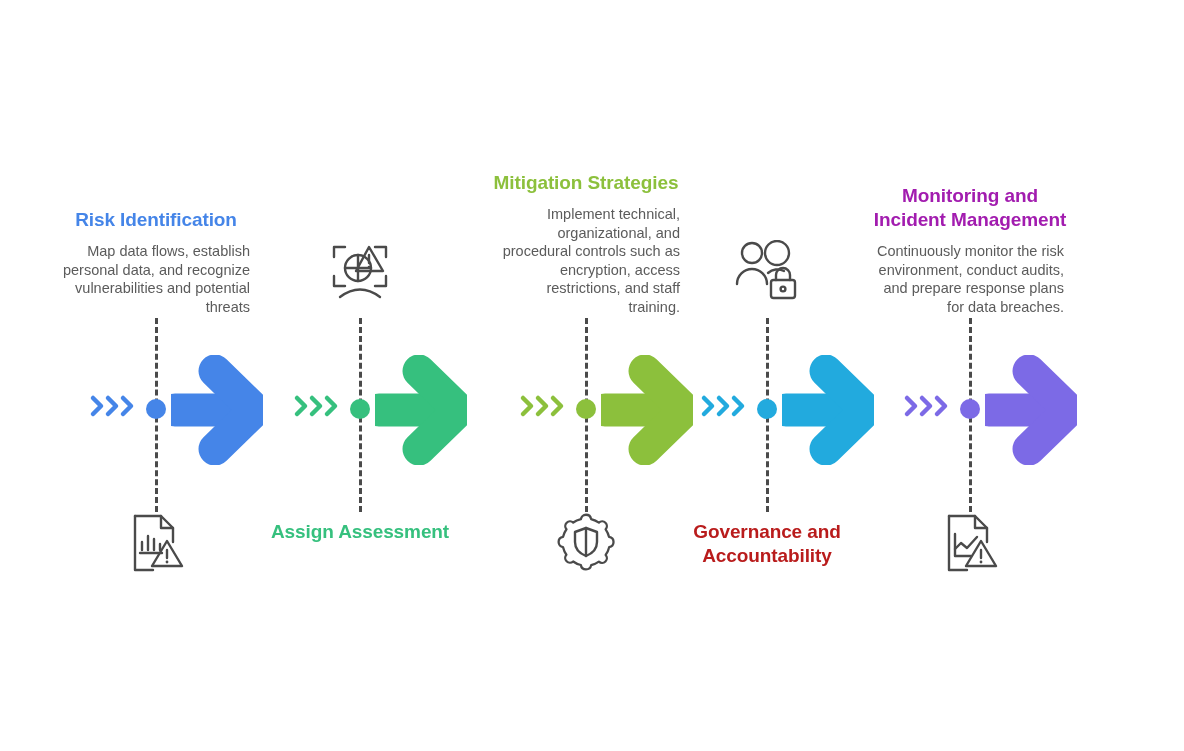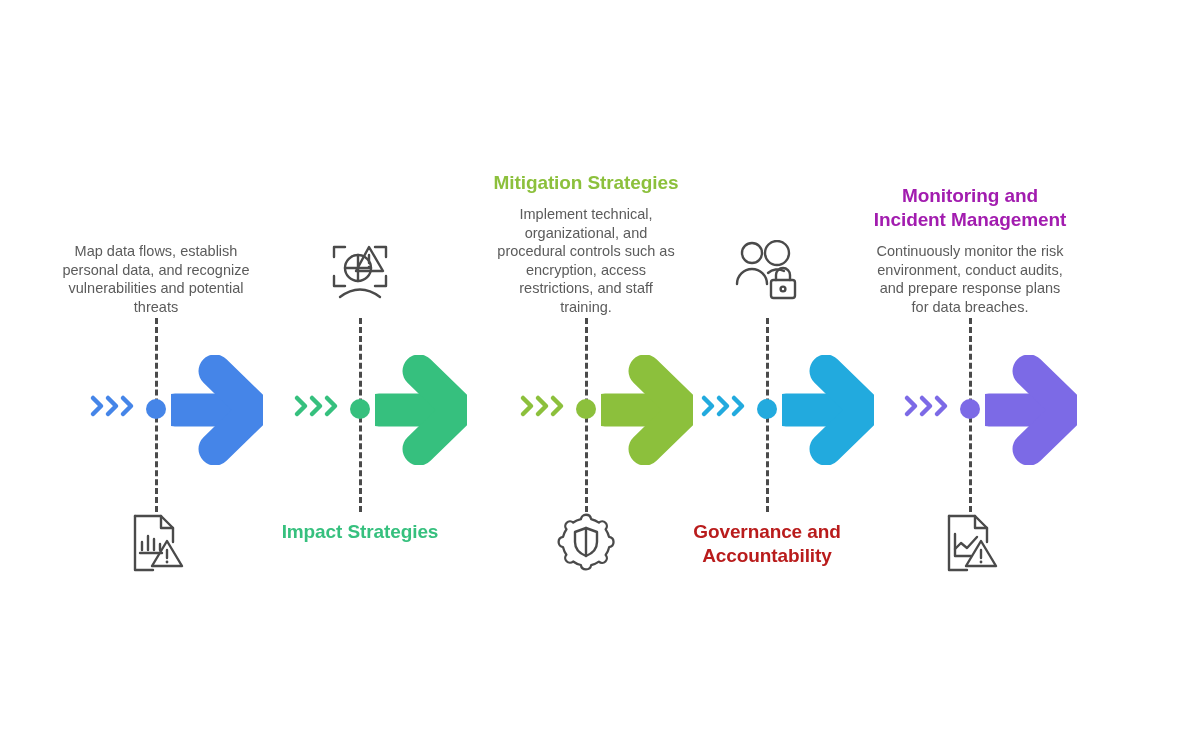--- a/index.html
+++ b/index.html
@@ -59,20 +59,21 @@
     line-height: 24px;
     margin: 0 0 10px 0;
     letter-spacing: -0.1px;
   }
   .step-desc {
     font-size: 14.5px;
     line-height: 18.5px;
     color: #5b5b5b;
     margin: 0;
     padding: 0 6px;
+    text-align: right;
   }
 
   
   .icon-wrap {
     position: absolute;
     left: 0;
     width: 200px;
     display: flex;
     justify-content: center;
   }
@@ -107,20 +108,21 @@
     top: 0;
   }
 </style>
 </head>
 <body>
 
 <div id="stage">
     <div class="step step-0">
       <div class="dashline"></div>
       <div class="textblock above">
+        <div class="step-title" style="color: rgb(69, 133, 232);">Risk Identification</div>
         <div class="step-desc">Map data flows, establish personal data, and recognize vulnerabilities and potential threats</div>
       </div>
       <div class="icon-wrap icon-below">
         <svg width="58" height="62" viewBox="0 0 58 62" fill="none" stroke="#4a4a4a" stroke-width="2.4" stroke-linecap="round" stroke-linejoin="round">
     <path d="M8 4 h26 l12 12 v14"></path>
     <path d="M8 4 v54 h18"></path>
     <path d="M34 4 v12 h12"></path>
     <path d="M15 38 v-8 M21 38 v-14 M27 38 v-11 M33 38 v-6"></path>
     <path d="M13 41 h22"></path>
     <path d="M40 29 L55 54 H25 Z"></path>
@@ -137,21 +139,21 @@
         <div class="nodedot" style="background: rgb(69, 133, 232);"></div>
         <div class="bigarrow"><svg width="92" height="110" viewBox="0 0 92 110" fill="none">
     <path d="M4 55 H62" stroke="#4585e8" stroke-width="33" stroke-linecap="round"></path>
     <path d="M44 16 L84 55 L44 94" stroke="#4585e8" stroke-width="33" stroke-linecap="round" stroke-linejoin="round"></path>
   </svg></div>
       </div>
     </div>
     <div class="step step-1">
       <div class="dashline"></div>
       <div class="textblock below">
-        <div class="step-title" style="color: rgb(54, 192, 126);">Impact Strategies</div>
+        <div class="step-title" style="color: rgb(54, 192, 126);">Assign Assessment</div>
       </div>
       <div class="icon-wrap icon-above">
         <svg width="64" height="62" viewBox="0 0 64 62" fill="none" stroke="#4a4a4a" stroke-width="2.4" stroke-linecap="round" stroke-linejoin="round">
     <path d="M6 17 V7 h11"></path>
     <path d="M47 7 h11 v10"></path>
     <path d="M6 36 v10 h11"></path>
     <path d="M58 36 v10 h-11"></path>
     <circle cx="30" cy="28" r="13"></circle>
     <path d="M30 15 v26 M17 28 h26"></path>
     <path d="M41 7 L55 31 H28 Z"></path>

